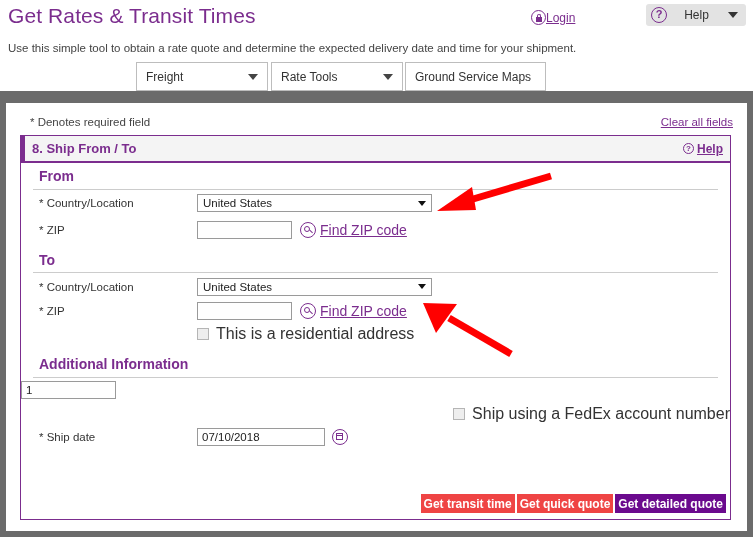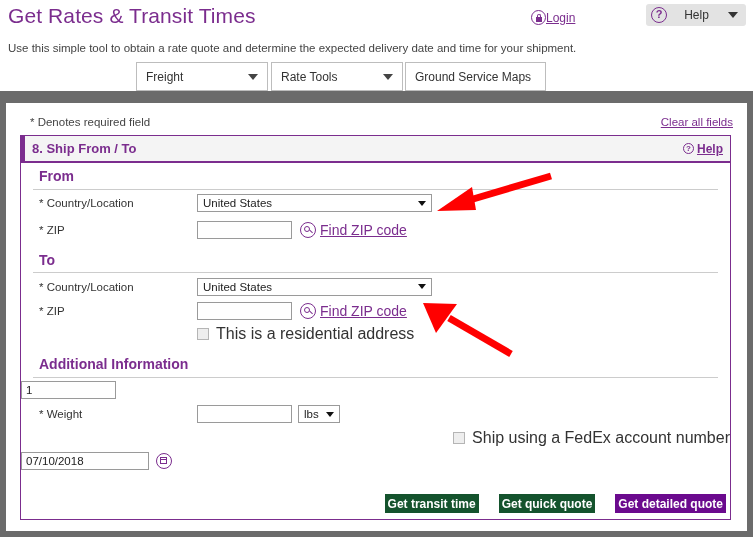--- a/index.html
+++ b/index.html
@@ -379,21 +379,21 @@
     font-size: 12px;
     font-weight: bold;
     color: #ffffff;
     display: flex;
     align-items: center;
     justify-content: center;
     cursor: pointer;
     border: none;
     font-family: "Liberation Sans", sans-serif;
   }
-  .btn.gray { background: #14532d; margin-right: 20px; }
+  .btn.gray { background: #ef4444; margin-right: 2px; }
   .btn.primary { background: #6b0a8e; }
   
   .arrow-layer {
     position: absolute;
     left: 0; top: 0;
     width: 753px; height: 537px;
     pointer-events: none;
   }
 </style>
 </head>
@@ -494,37 +494,30 @@
 
     <div style="height:26px;display:flex;align-items:flex-end;">
       <span class="group-title">Additional Information</span>
     </div>
     <div class="divider" style="margin-top:5px;"></div>
 
     <div class="row" style="height:24px;">
       <span class="txtbox" style="width:95px;">1</span>
     </div>
 
-    <div class="row" style="height:24px;">
-      <span class="lab">* Weight</span>
-      <span class="txtbox" style="width:95px;"></span>
-      <span class="sel" style="width:42px;margin-left:6px;">
-        <span class="txt">lbs</span>
-        <span class="scaret"></span>
-      </span>
-    </div>
 
     <div class="row" style="height:23px;justify-content:flex-end;">
       <span class="lab"></span>
       <span class="cbox"></span>
       <span class="cb-label">Ship using a FedEx account number</span>
     </div>
 
 
     <div class="row" style="height:24px;">
+      <span class="lab">* Ship date</span>
       <span class="txtbox" style="width:128px;">07/10/2018</span>
       <span class="cal-icon"></span>
     </div>
 
     <div class="btnbar">
       <div class="btn gray">Get transit time</div>
       <div class="btn gray">Get quick quote</div>
       <div class="btn primary">Get detailed quote</div>
     </div>
 

